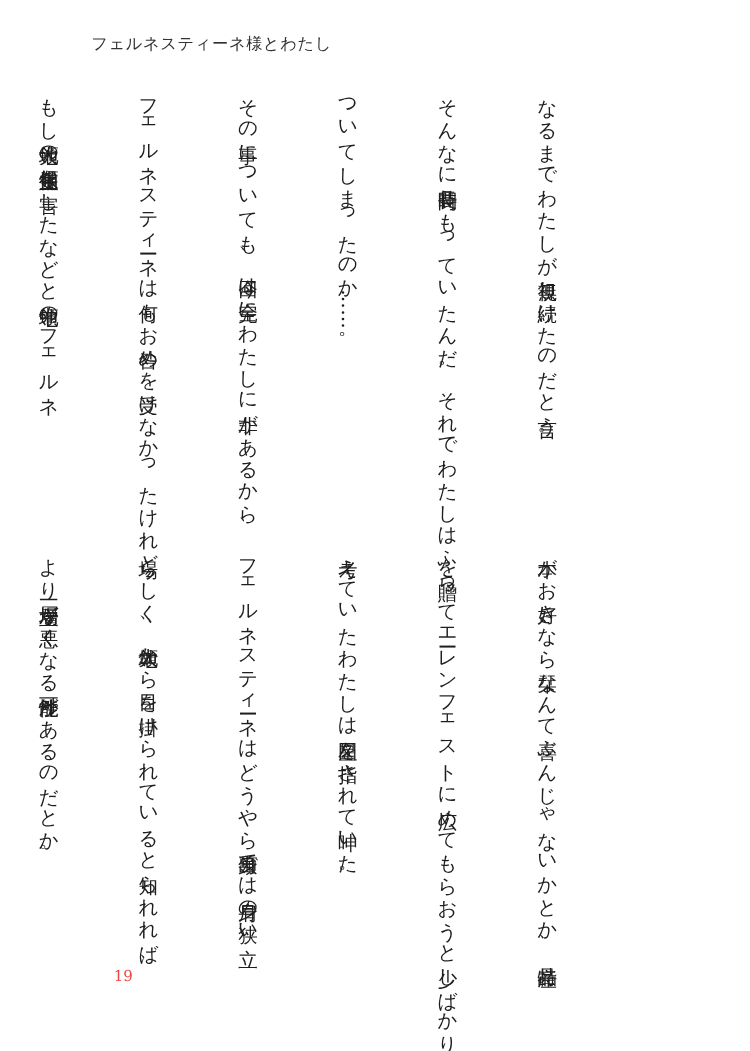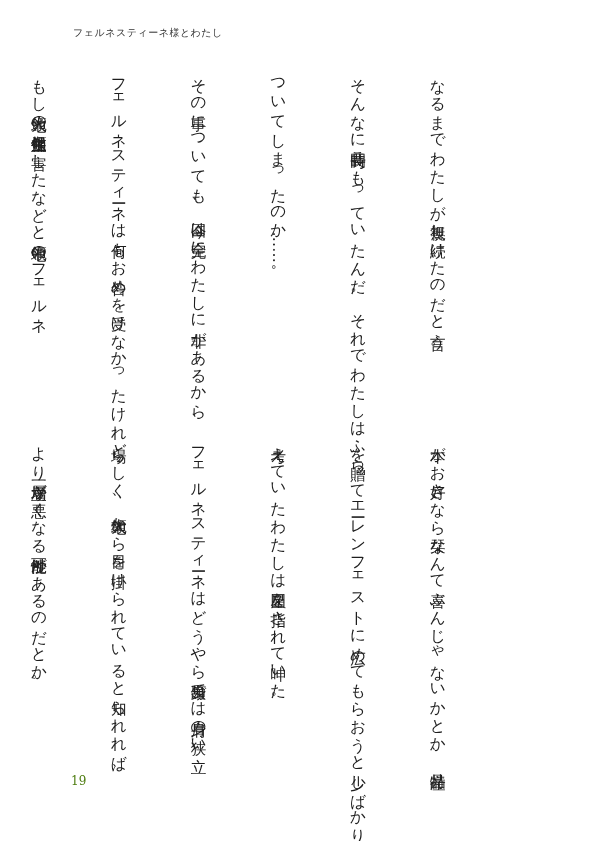--- a/index.html
+++ b/index.html
@@ -1,24 +1,24 @@
 <!DOCTYPE html>
 <html><head>
 <meta charset="utf-8">
 <style>
   html, body { margin:0; padding:0; background:#ffffff; }
   body { width:600px; height:841px; position:relative; overflow:hidden;
          font-family:"DejaVu Serif","Liberation Serif",serif; color:#1e1e1e; }
-  .running-head { position:absolute; left:73px; top:26px; font-size:10px; letter-spacing:0.5px; color:#333; }
+  .running-head { position:absolute; left:73px; top:26px; font-size:13px; letter-spacing:0.5px; color:#333; }
   .block { position:absolute; writing-mode:vertical-rl; font-size:15.6px; line-height:26.6px;
            letter-spacing:0.3px; white-space:pre; }
   .block-top { right:96px; top:68px; height:330px; }
   .block-bottom { right:96px; top:436px; height:330px; }
   .line { display:block; }
-  .folio { position:absolute; left:71px; top:774px; font-size:12px; color:#4d7c0f; }
+  .folio { position:absolute; left:91px; top:774px; font-size:12px; color:#ef4444; }
 </style>
 </head>
 <body>
 
 <div class="running-head">フェルネスティーネ様とわたし</div>
 
 <div class="block block-top">
   <span class="line">なるまでわたしが無視し続けたのだと言う。</span>
   <span class="line">そんなに長時間こもっていたんだ。それでわたしはふら</span>
   <span class="line">ついてしまったのか……。</span>

